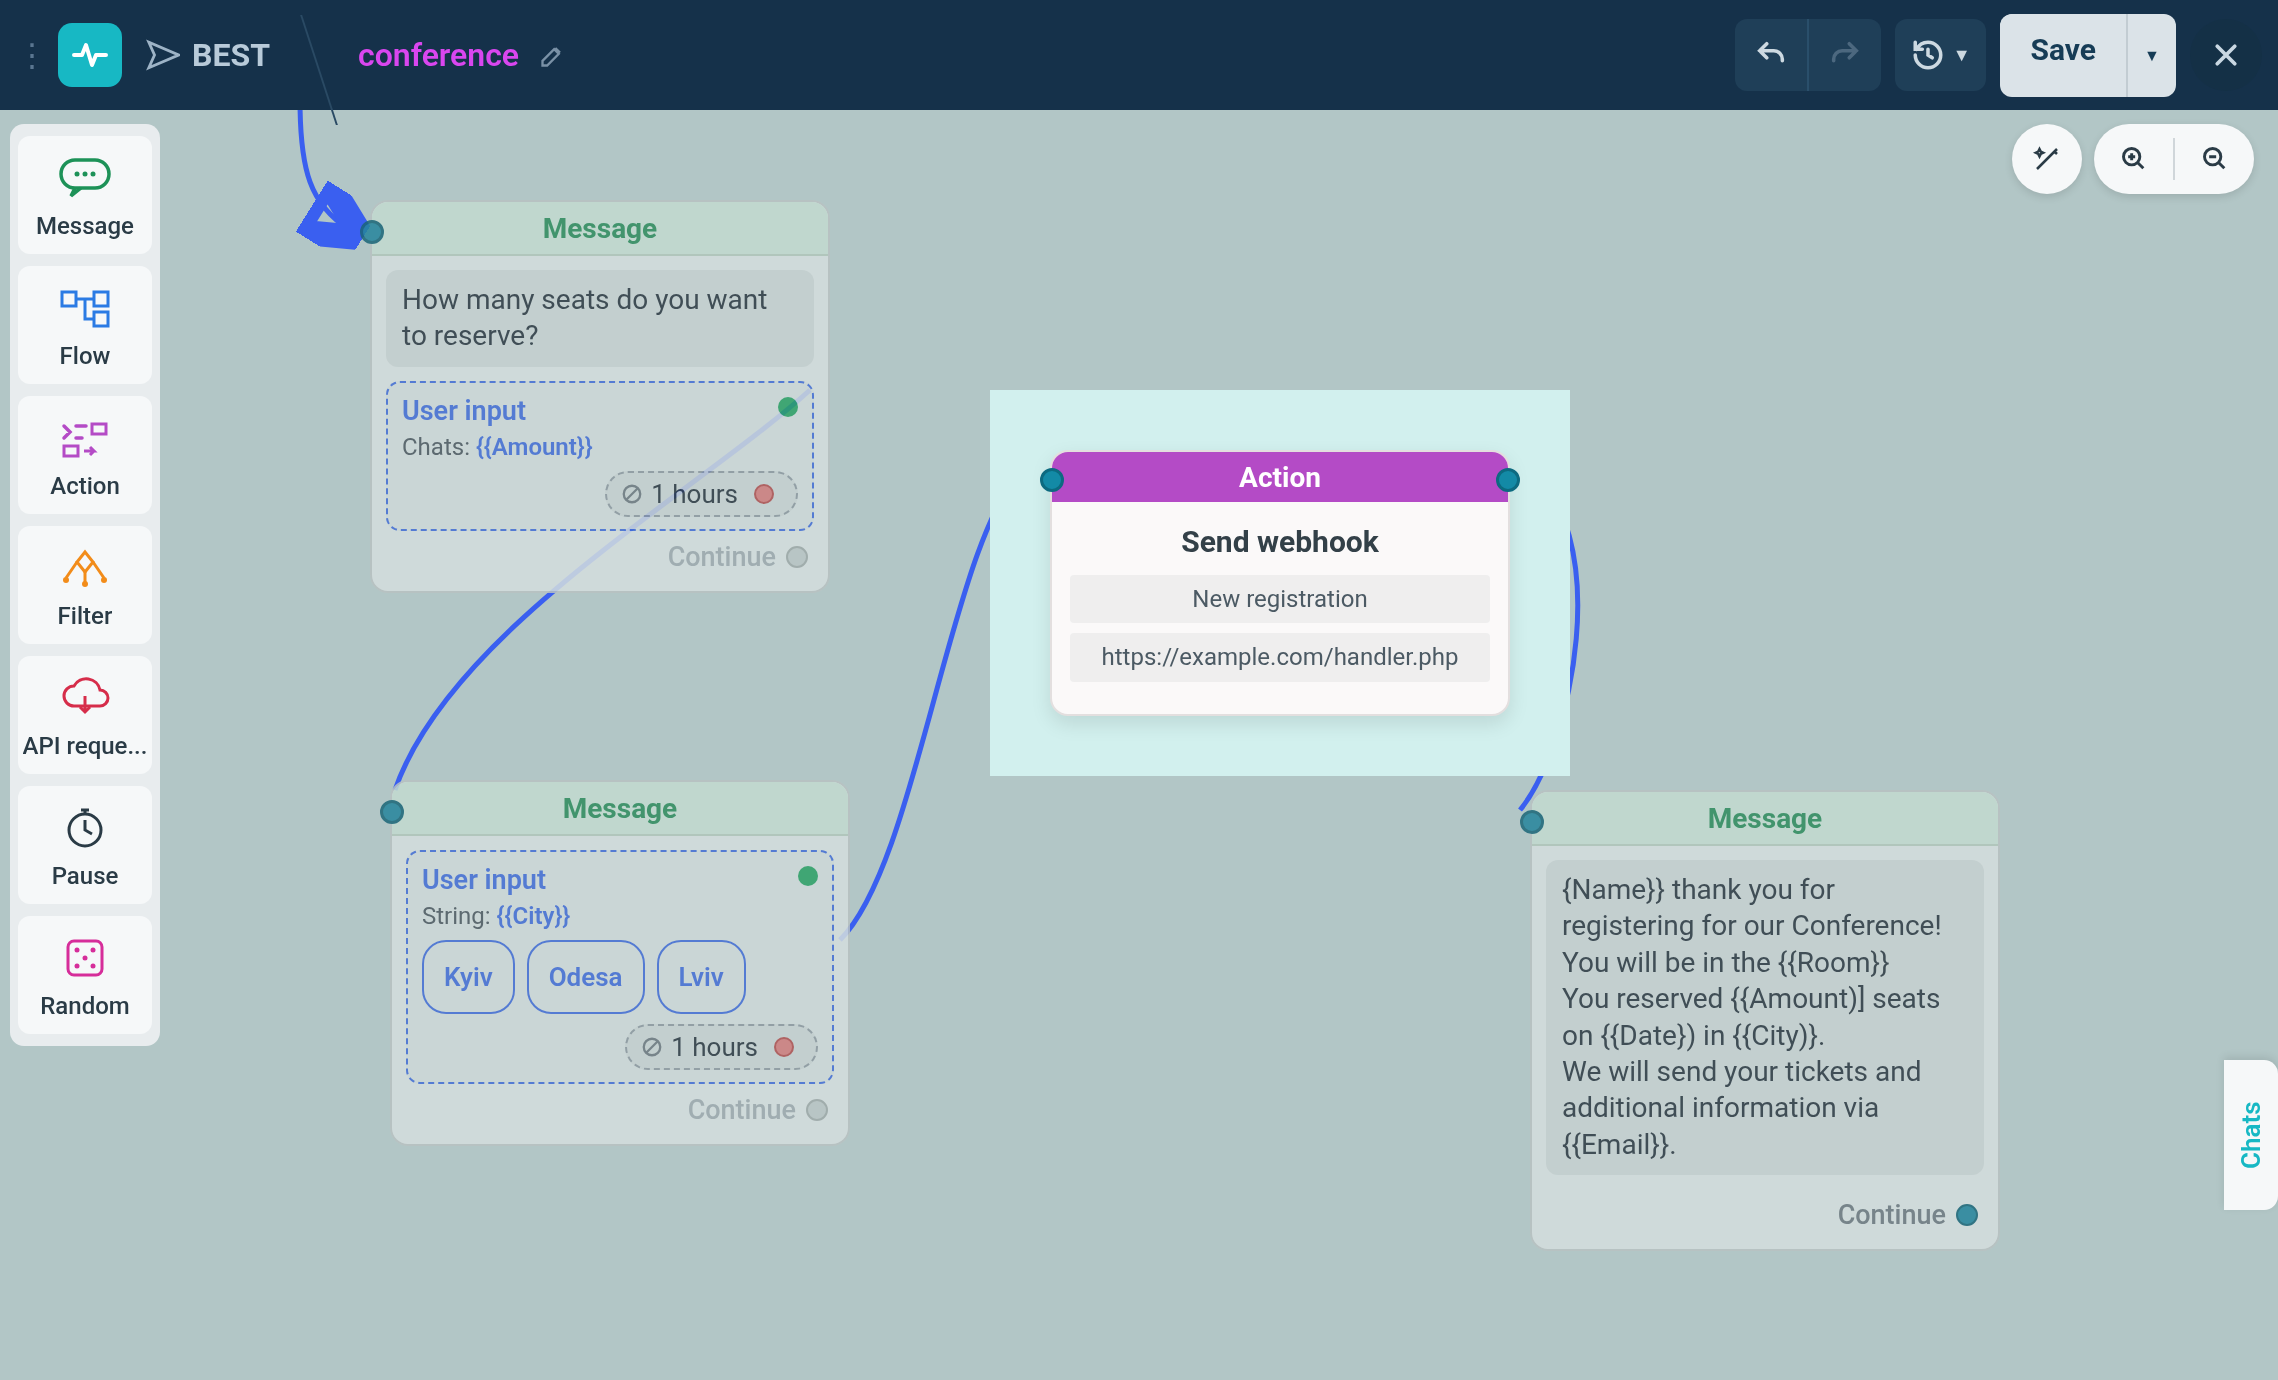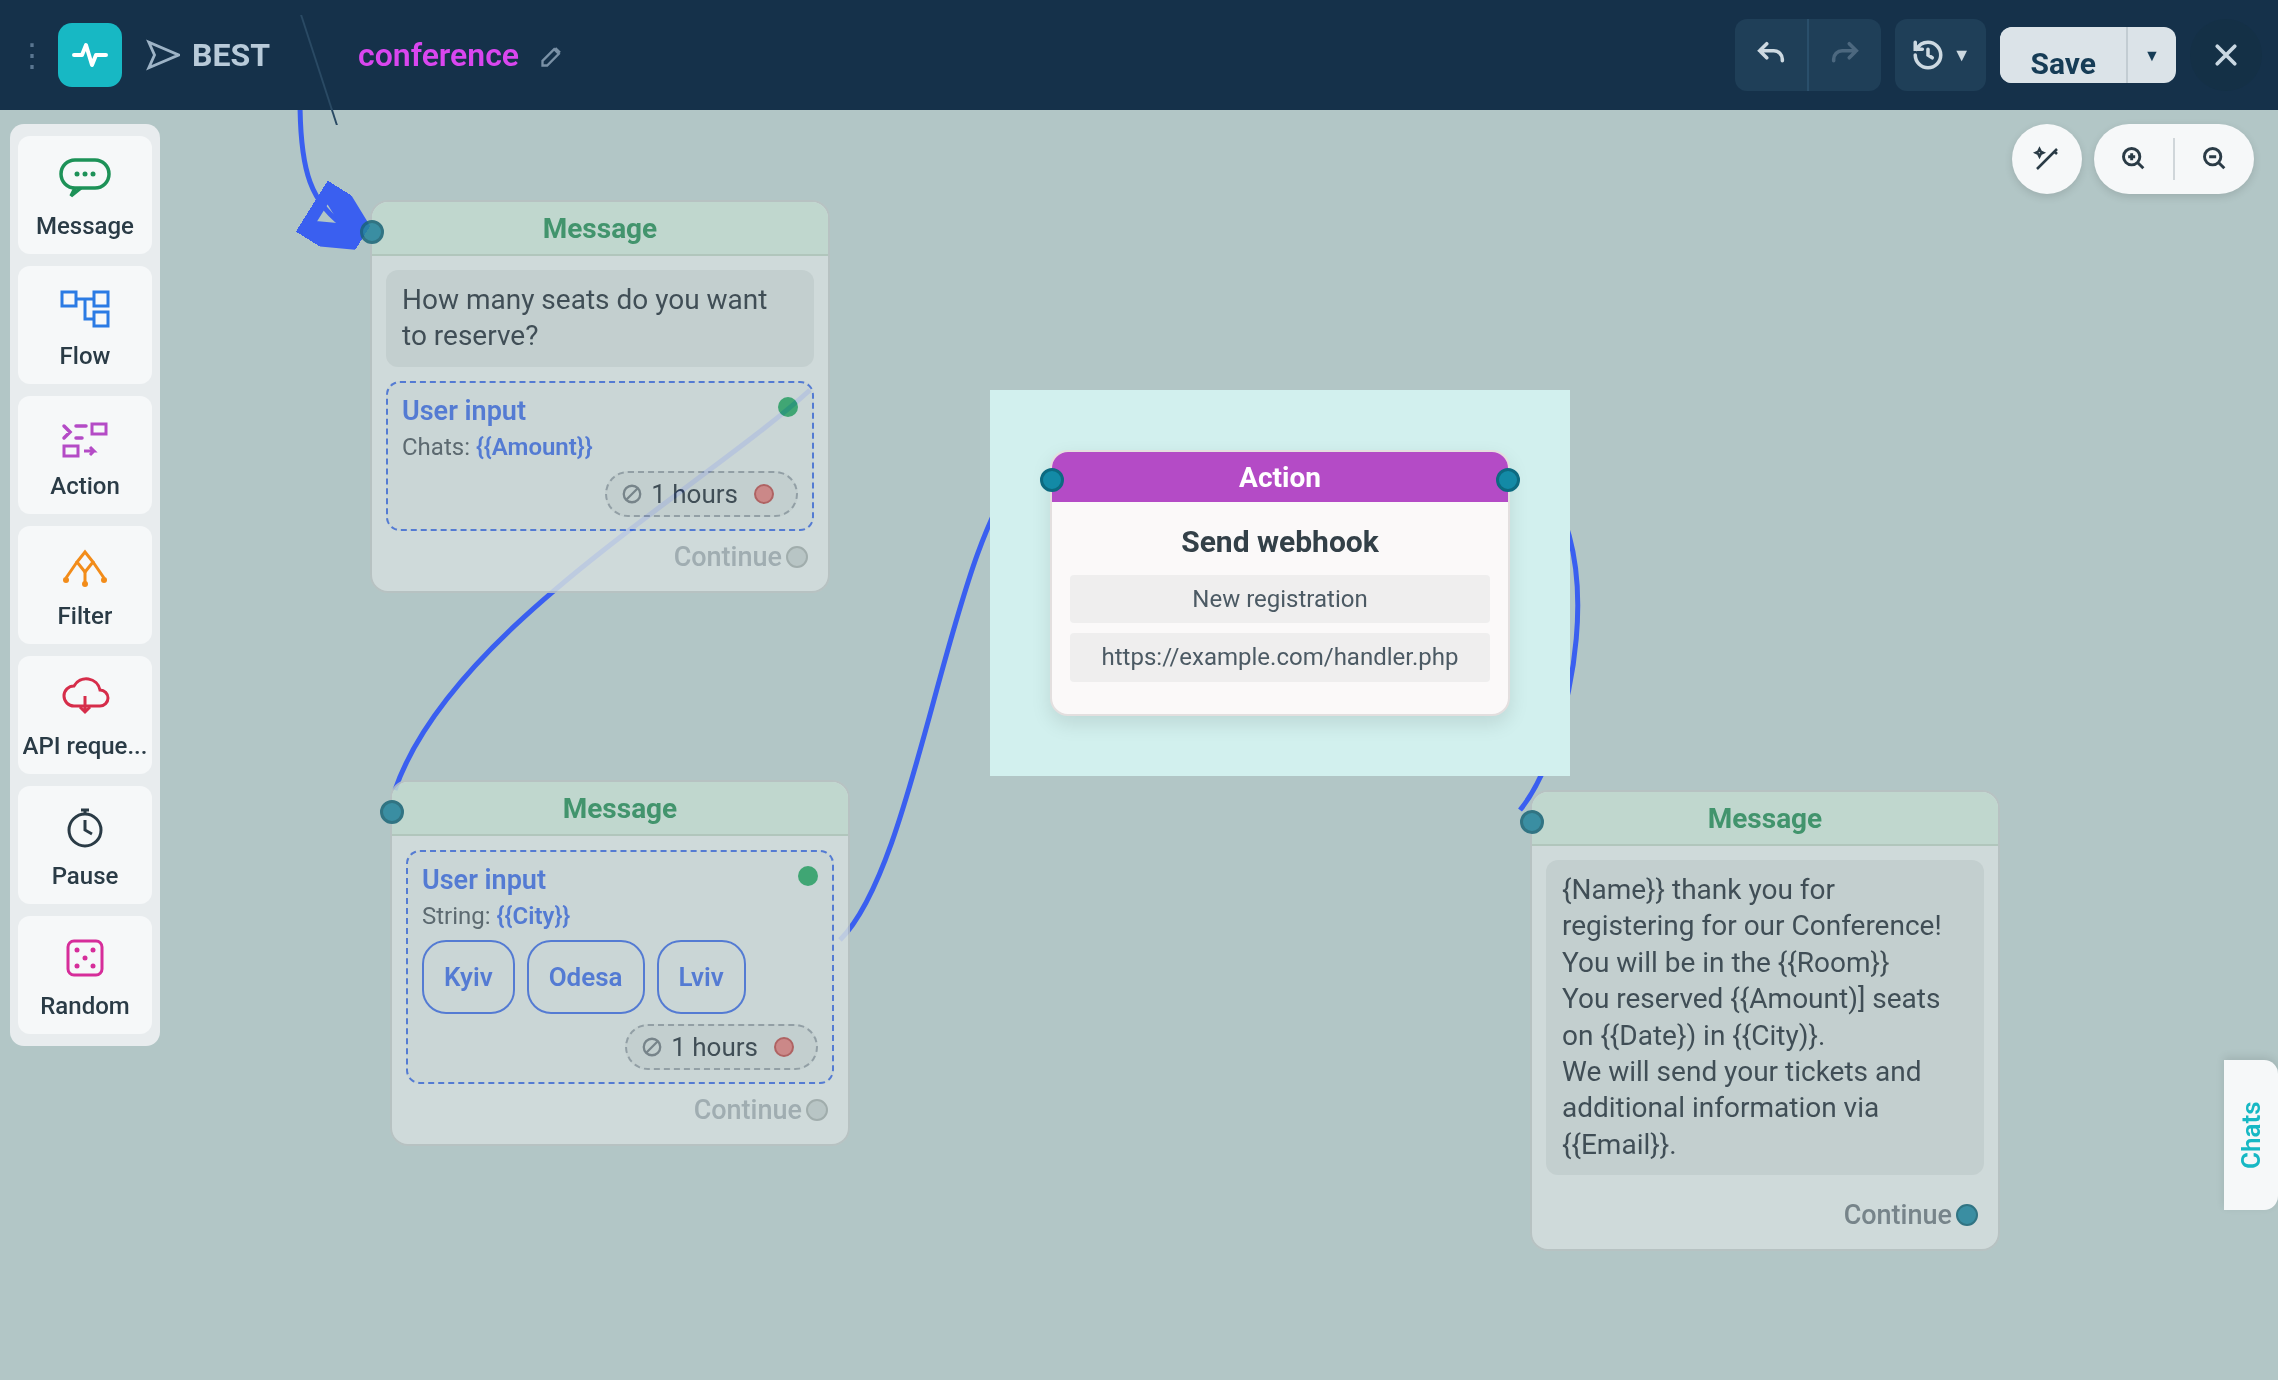--- a/index.html
+++ b/index.html
@@ -96,21 +96,21 @@
   background: #dbe3e8;
   color: #163c56;
   font-weight: 700;
   font-size: 30px;
   padding: 0 30px;
   display: flex;
   align-items: center;
   height: 72px;
   border-radius: 12px;
 }
-.save-group { display:flex; background:#dbe3e8; border-radius:12px; overflow:hidden; height:56px; }
+.save-group { display:flex; background:#dbe3e8; border-radius:12px; overflow:hidden; height:83px; }
 .save-caret { width:50px; display:flex; align-items:center; justify-content:center; color:#163c56; border-left:2px solid #c2ccd2;}
 .close-btn {
   width: 72px;
   height: 72px;
   background: #143046;
   border-radius: 50%;
   display: flex;
   align-items: center;
   justify-content: center;
   color: #c9d7e2;
@@ -243,21 +243,21 @@
 .ui-green-dot { position:absolute; right:14px; top:14px; width:20px; height:20px; border-radius:50%; background:#17a85f; }
 .timer-pill {
   margin-top:10px; margin-left:auto;
   display:inline-flex; align-items:center; gap:8px;
   background:#c5d2d2; border:2px dashed #8a9aa2; border-radius:24px;
   padding: 6px 14px; color:#2a3b46; font-size:26px;
   float:right;
 }
 .timer-pill::after { content:''; display:block; clear:both; }
 .red-dot-right { width:20px; height:20px; border-radius:50%; background:#e07a7a; border:2px solid #c14d4d; margin-left:8px; }
-.continue-row { display:flex; justify-content:flex-end; align-items:center; padding: 10px 6px 4px; gap:4px;text-align:right; }
+.continue-row { display:flex; justify-content:flex-end; align-items:center; padding: 10px 6px 4px; gap:10px;text-align:right; }
 .continue-label { color:#9aaab0; font-size:27px; font-weight:500; }
 .grey-dot { width:22px; height:22px; border-radius:50%; background:#b8c6c6; border:2px solid #9caaa8; }
 .blue-dot { width:22px; height:22px; border-radius:50%; background:#138aa6; border:2px solid #0c6a80; }
 
 .quick-btns { display:flex; gap:12px; margin-top:10px; }
 .qbtn { border:2.5px solid #3a6ff0; color:#3a6ff0; border-radius:24px; padding:20px 20px; font-size:26px; font-weight:600; background:transparent; }
 
 
 .port {
   position:absolute; width:24px; height:24px; border-radius:50%;

